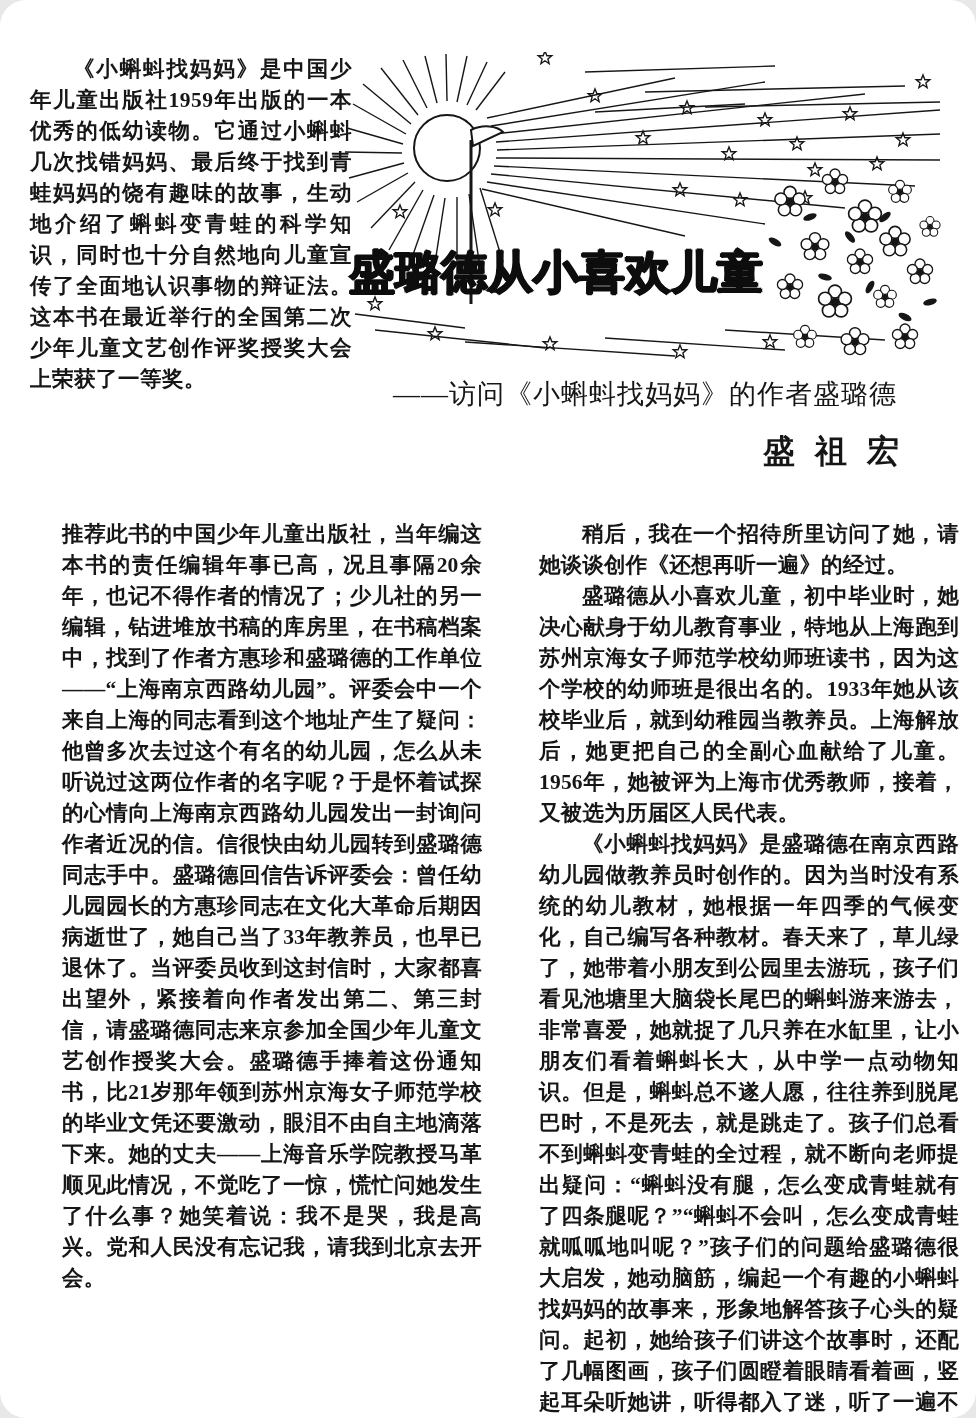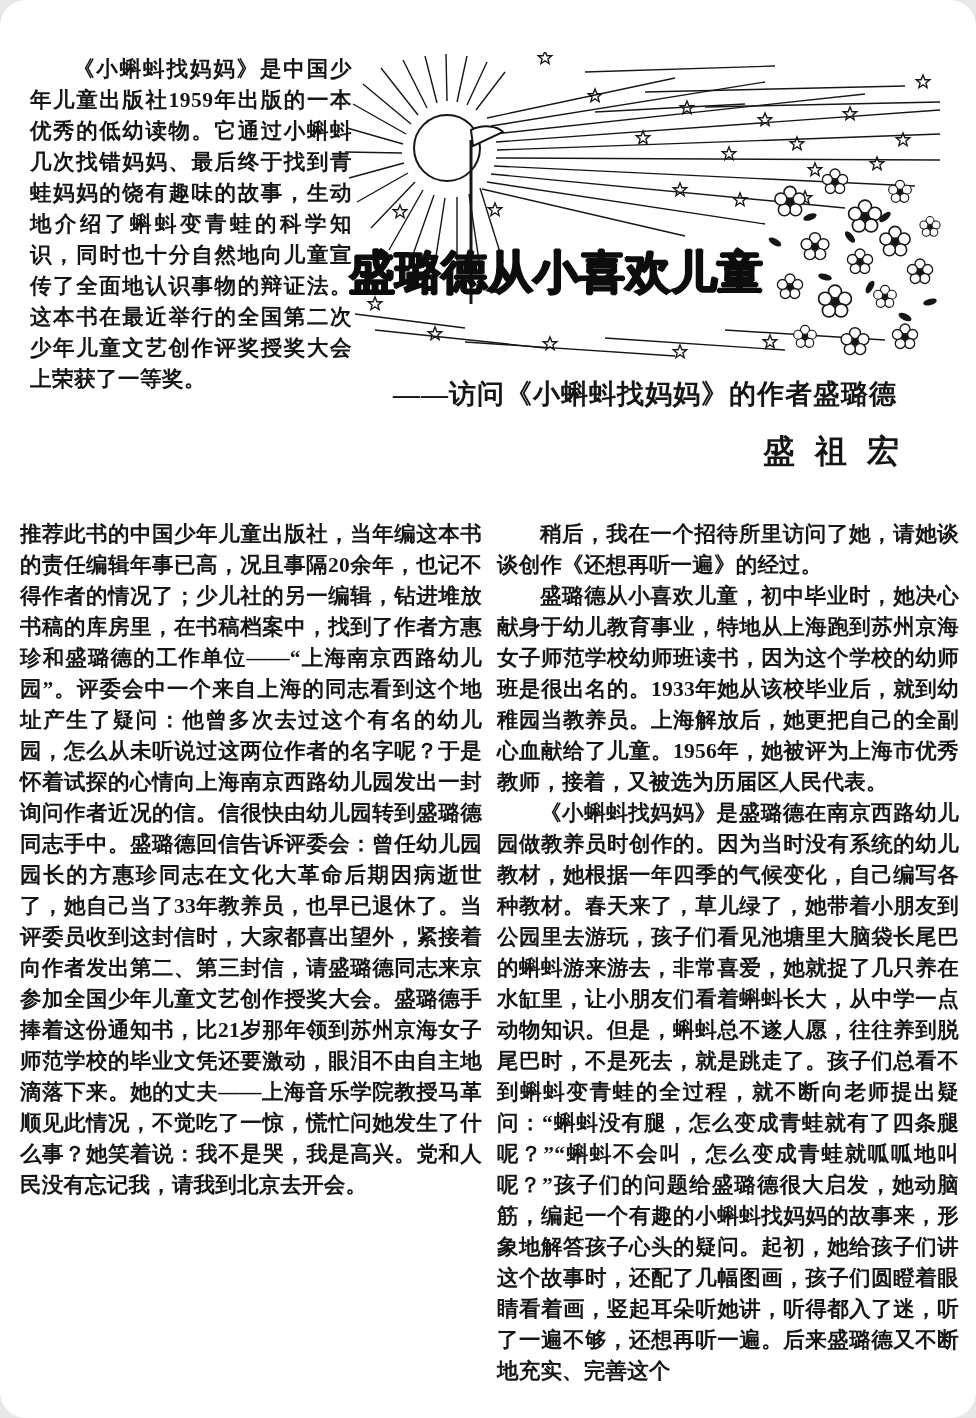--- a/index.html
+++ b/index.html
@@ -28,35 +28,35 @@
   .masthead svg { position:absolute; left:0; top:0; width:600px; height:315px; }
   .headline {
     position:absolute; left:4px; top:190px; width:420px;
     font-size:46px; font-weight:bold; white-space:nowrap;
     color:#0d0d0d; letter-spacing:0px;
     text-shadow:1.3px 0 #0d0d0d, -1.3px 0 #0d0d0d, 0 1.3px #0d0d0d, 0 -1.3px #0d0d0d;
     font-family:"Liberation Sans","DejaVu Sans",sans-serif;
   }
   .subtitle {
     position:absolute; left:345px; top:376px; width:600px;
-    text-align:center; font-size:27px; font-weight:bold; letter-spacing:1px;
+    text-align:center; font-size:27px; font-weight:normal; letter-spacing:1px;
   }
   .author {
     position:absolute; left:345px; top:430px; width:560px;
     text-align:right; font-size:32px; letter-spacing:6px; font-weight:bold;
   }
   
   .col {
     position:absolute; top:519px; width:462px;
     font-size:21.5px; line-height:31px; text-align:justify;
     font-weight:bold; letter-spacing:0.2px;
   }
   .col-left  { left:20px; }
   .col-right { left:497px; }
-  .col p { text-indent:2em; }
+  .col p { text-indent:2em;margin-left:42px; }
   .col p.cont { text-indent:0; }
 </style>
 </head>
 <body>
 
 <div class="page">
 
   <div class="intro">
     <p>《小蝌蚪找妈妈》是中国少年儿童出版社1959年出版的一本优秀的低幼读物。它通过小蝌蚪几次找错妈妈、最后终于找到青蛙妈妈的饶有趣味的故事，生动地介绍了蝌蚪变青蛙的科学知识，同时也十分自然地向儿童宣传了全面地认识事物的辩证法。这本书在最近举行的全国第二次少年儿童文艺创作评奖授奖大会上荣获了一等奖。</p>
   </div>

